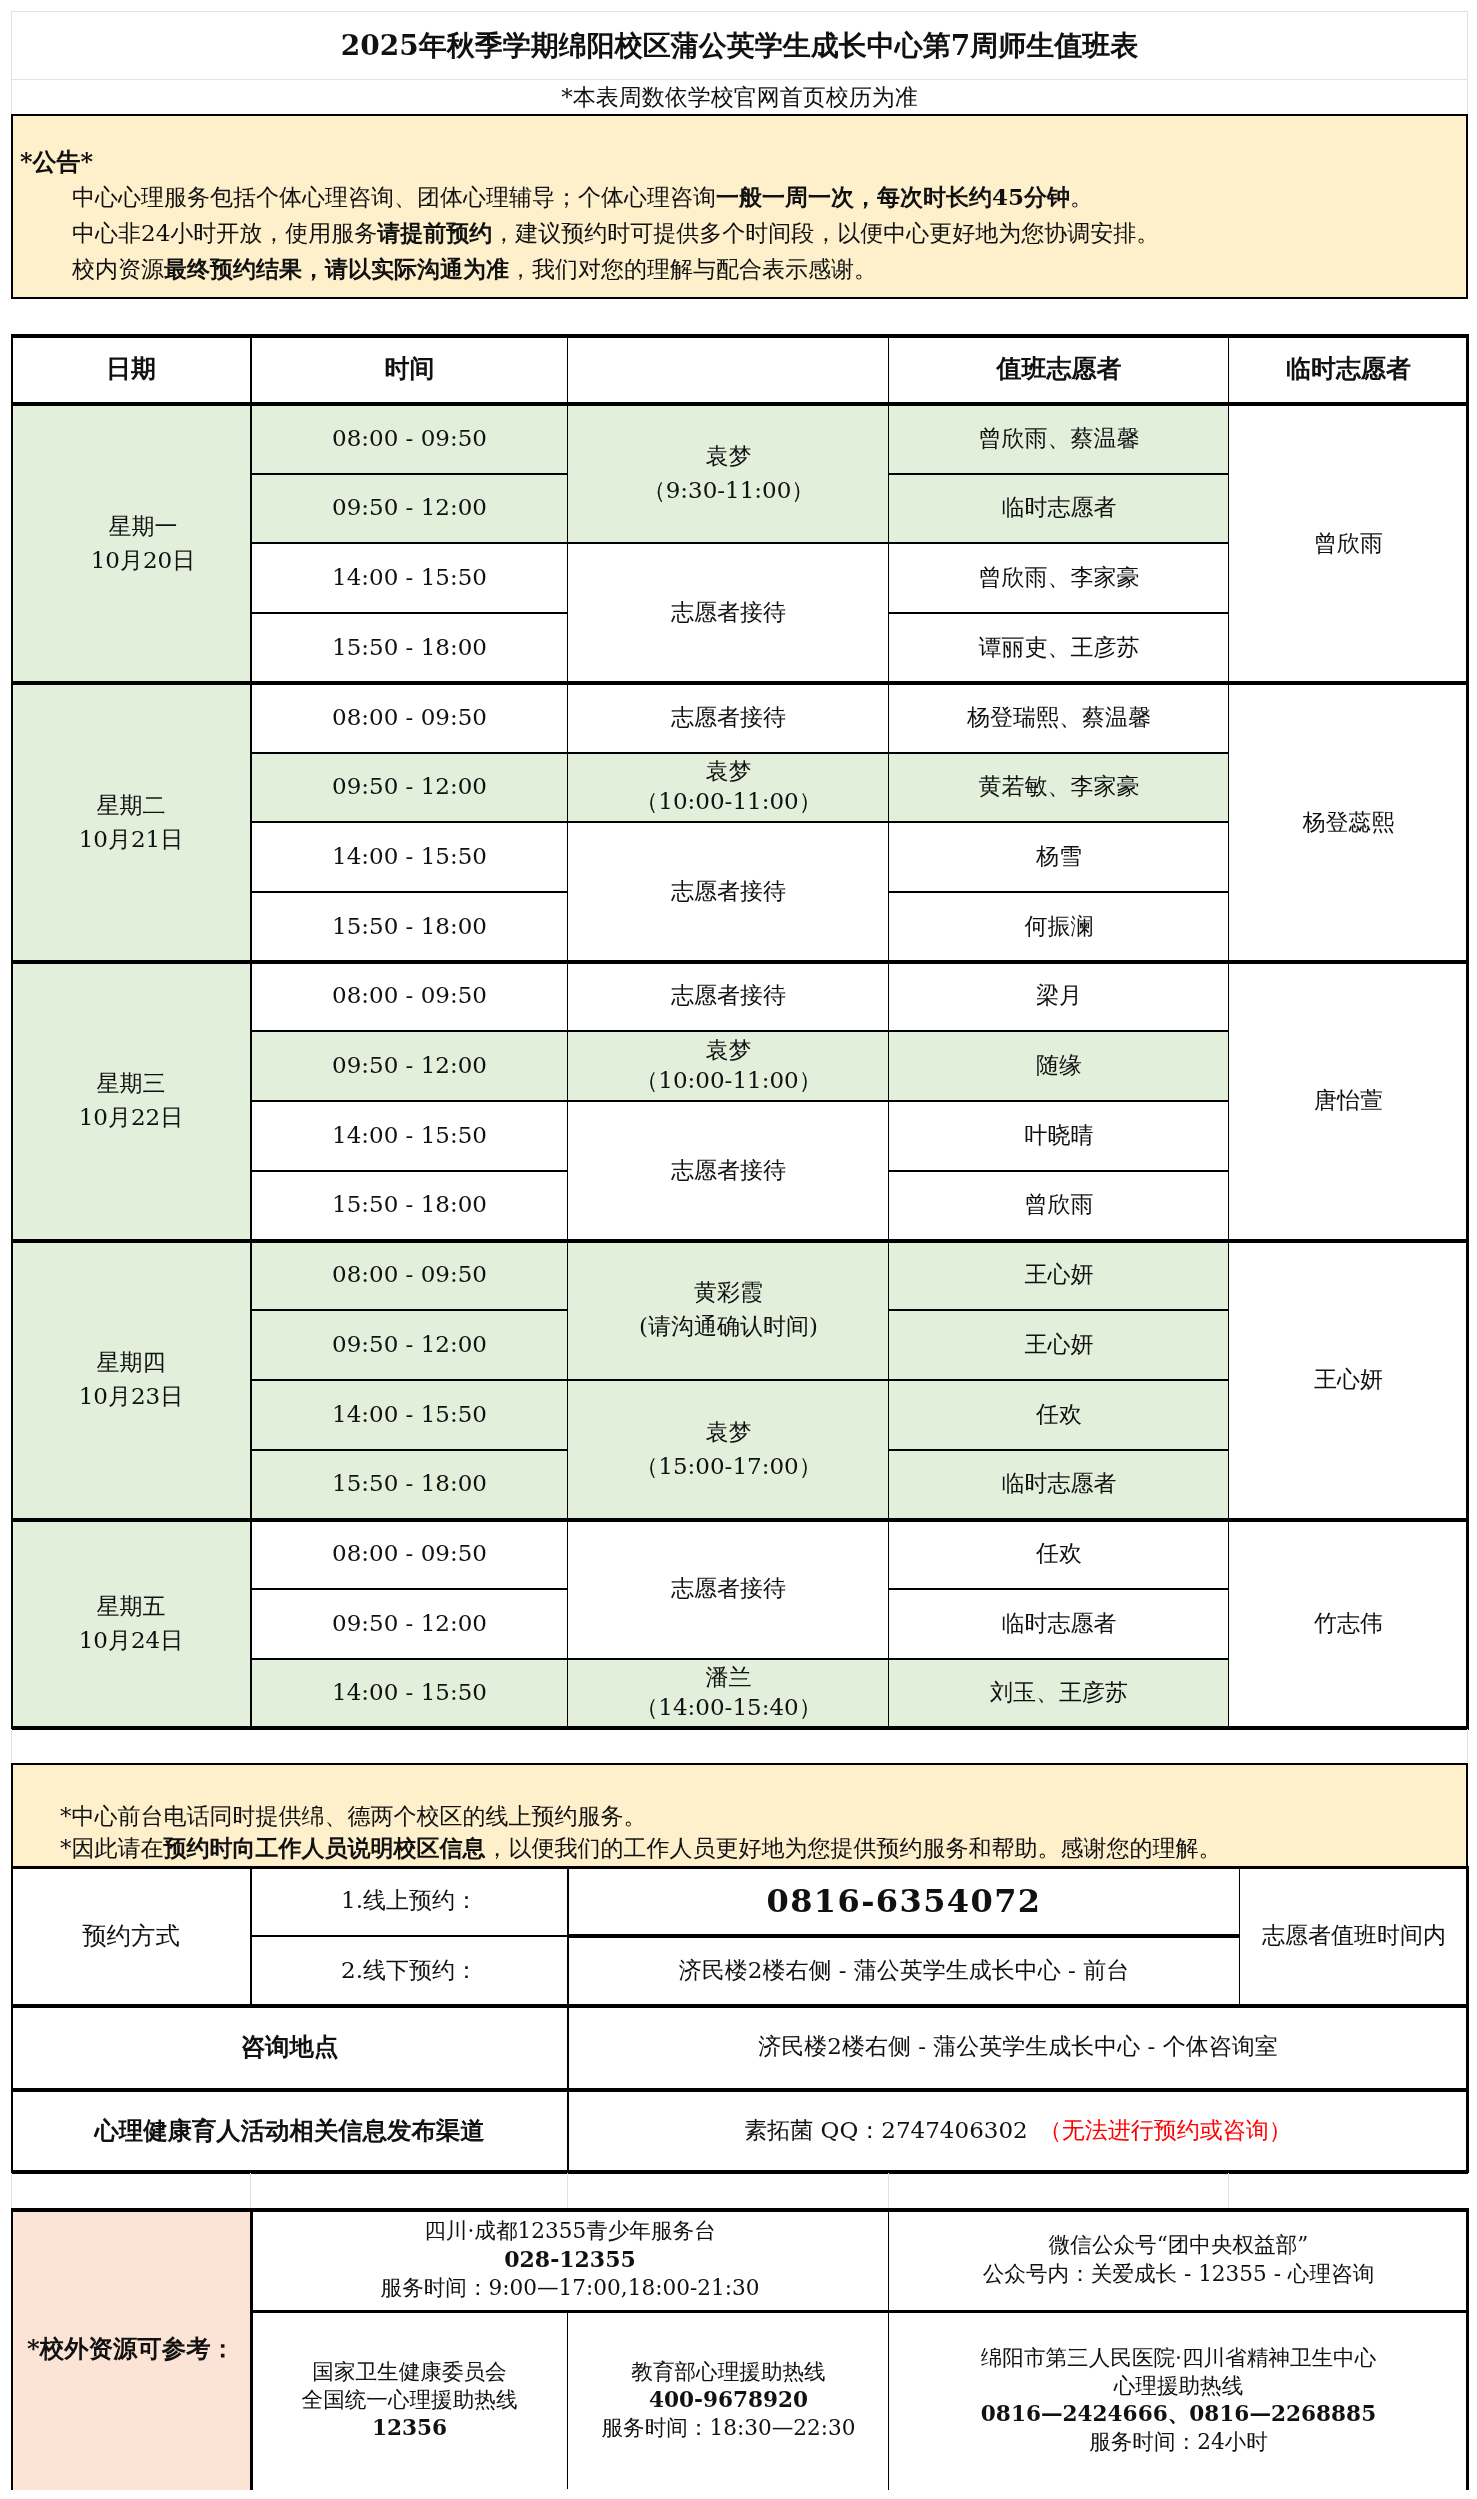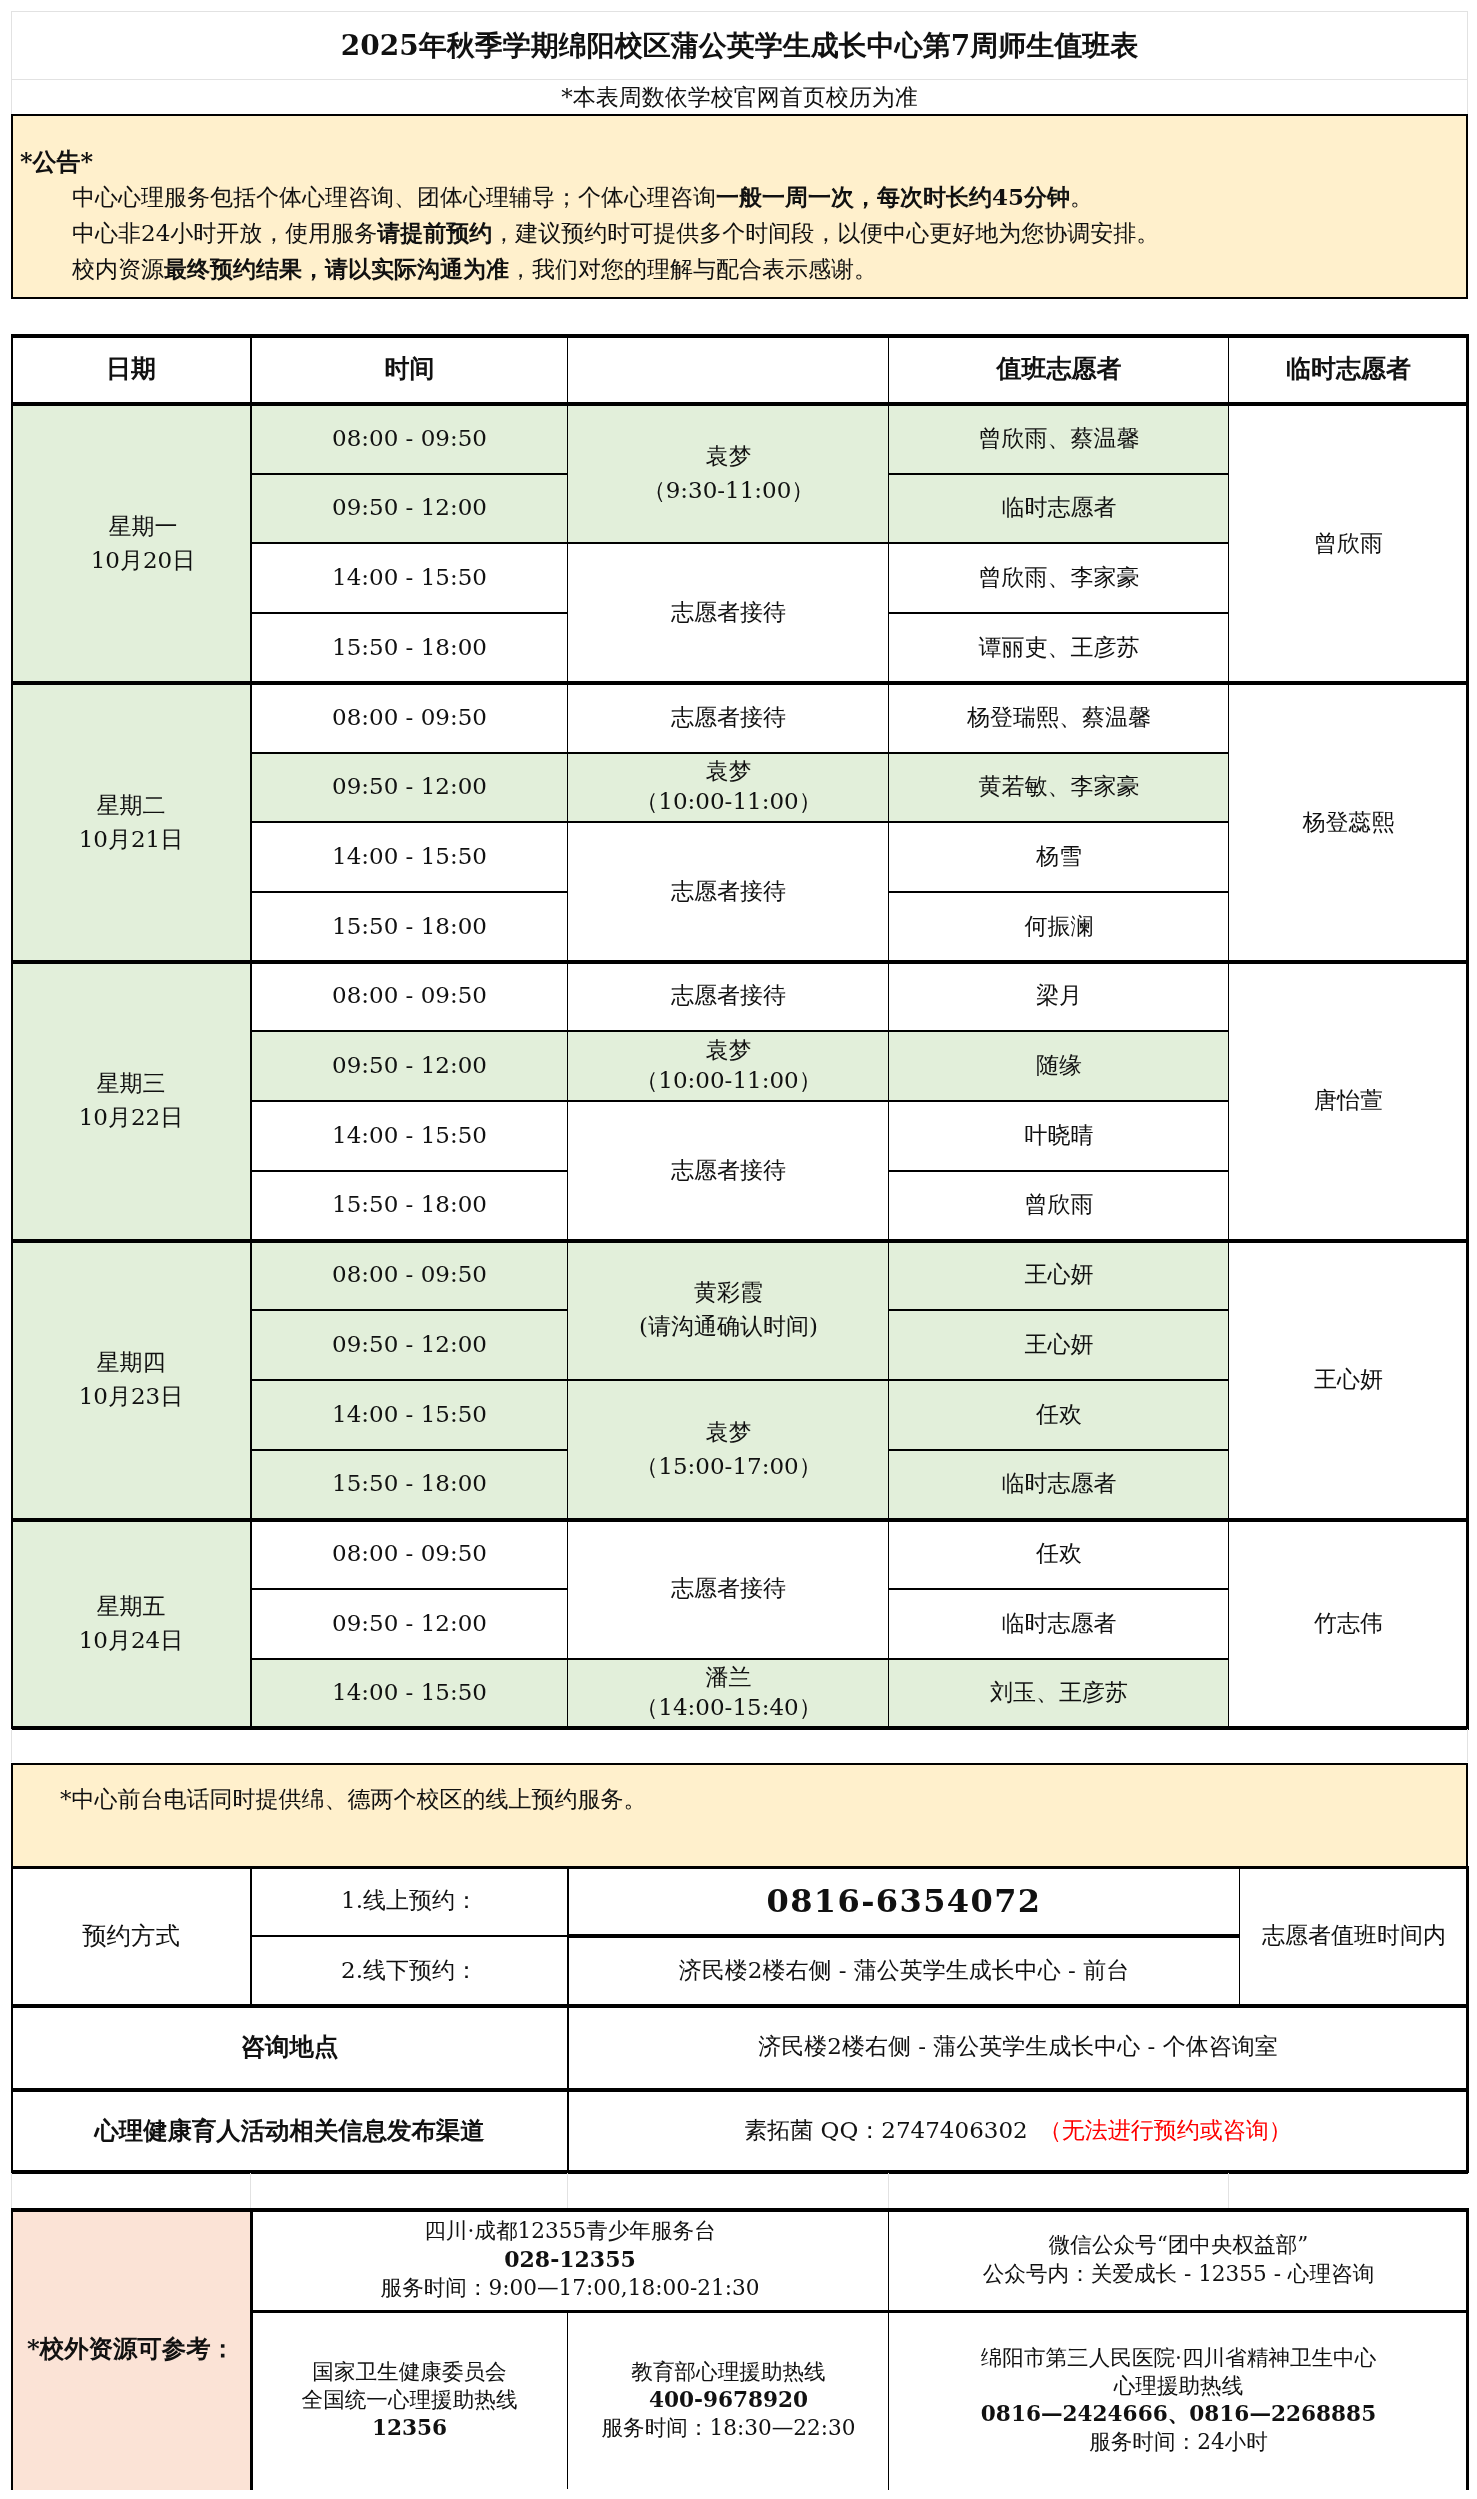--- a/index.html
+++ b/index.html
@@ -207,22 +207,23 @@
   <div class="hl" style="left:557px;top:487px;width:321px;height:2.1px;"></div>
   <div class="hl" style="left:557px;top:696px;width:321px;height:2.1px;"></div>
   <div class="hl" style="left:557px;top:766px;width:321px;height:2.1px;"></div>
   <div class="hl" style="left:557px;top:1045px;width:321px;height:2.1px;"></div>
   <div class="hl" style="left:557px;top:1324px;width:321px;height:2.1px;"></div>
 </div>
 
 <div class="gl" style="left:11px;top:1729px;width:1.4px;height:33px;"></div>
 <div class="gl" style="left:1467px;top:1729px;width:1.4px;height:33px;"></div>
 
-<div class="abs cream" style="left:11px;top:1763px;width:1457px;height:105px;border-top:2.8px solid #000;border-left:2.1px solid #000;border-right:2.8px solid #000;padding:19px 0 0 47px;">
+<div class="abs cream" style="left:11px;top:1763px;width:1457px;height:105px;border-top:2.8px solid #000;border-left:2.1px solid #000;border-right:2.8px solid #000;padding:36px 0 0 47px;">
   <div class="notice-line" style="line-height:31px;">*中心前台电话同时提供绵、德两个校区的线上预约服务。</div>
+  <div class="notice-line" style="line-height:31px;"><span>*因此请在</span><span class="bold">预约时向工作人员说明校区信息</span><span>，以便我们的工作人员更好地为您提供预约服务和帮助。感谢您的理解。</span></div>
 </div>
 
 <div class="abs" style="left:11px;top:1866px;width:1457px;height:307px;background:#fff;">
 
   <div class="cell" style="left:0;top:0;width:240px;height:139px;font-size:24.4px;">预约方式</div>
   <div class="cell" style="left:240px;top:0;width:317px;height:70px;">1.线上预约：</div>
   <div class="cell big" style="left:557px;top:0;width:672px;height:70px;text-align:right;">0816-6354072</div>
   <div class="cell" style="left:240px;top:70px;width:317px;height:70px;">2.线下预约：</div>
   <div class="cell" style="left:557px;top:70px;width:672px;height:70px;">济民楼2楼右侧 - 蒲公英学生成长中心 - 前台</div>
   <div class="cell" style="left:1229px;top:0;width:228px;height:139px;">志愿者值班时间内</div>

